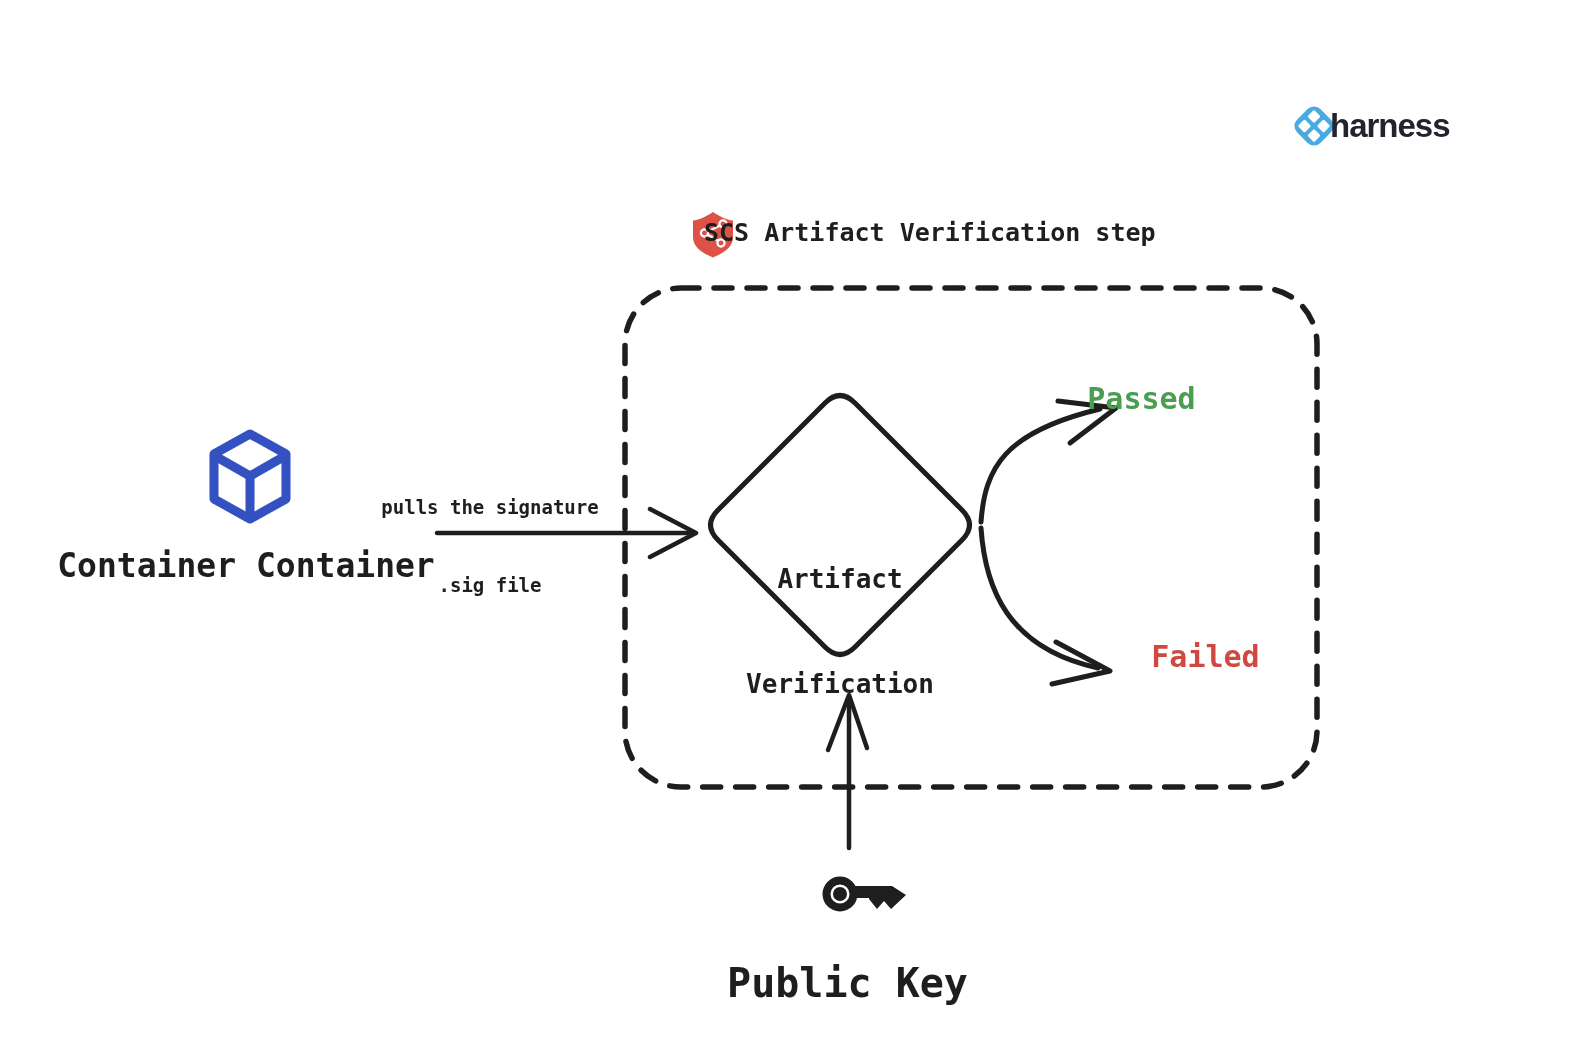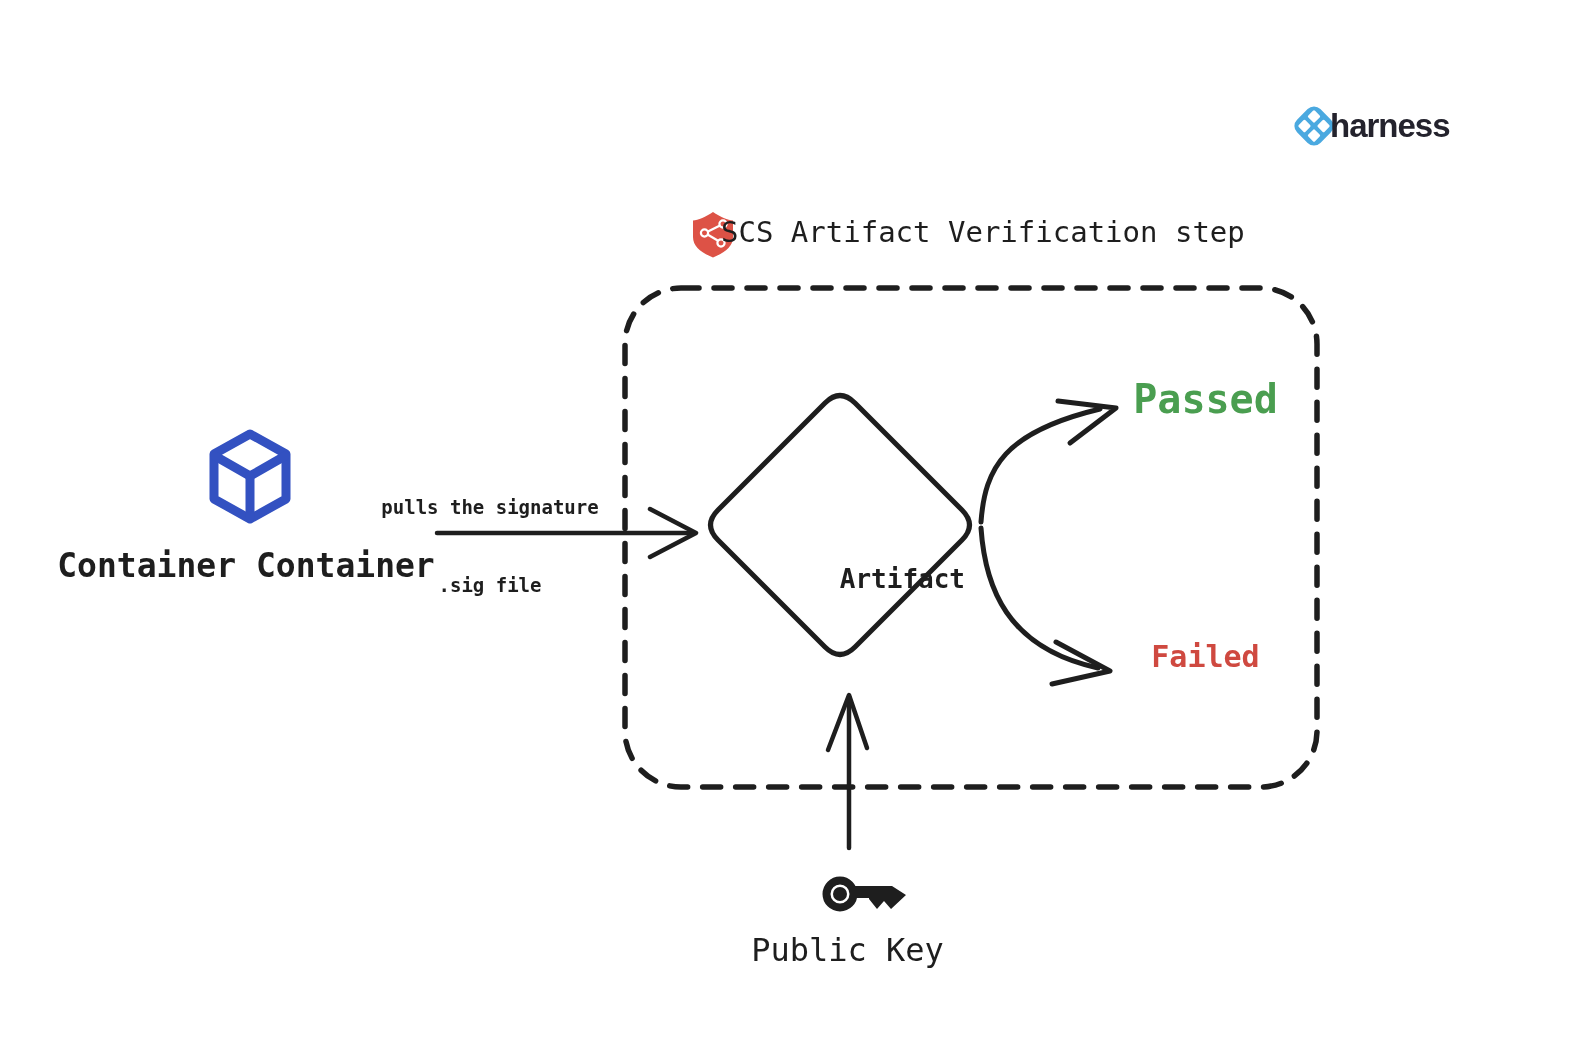--- a/index.html
+++ b/index.html
@@ -11,28 +11,28 @@
     overflow: hidden;
     font-family: "DejaVu Sans Mono", monospace;
     color: #1e1e1e;
     border-radius: 24px;
   }
   .layer { position: absolute; left: 0; top: 0; }
   .label { position: absolute; white-space: pre; }
   .mono { font-family: "DejaVu Sans Mono", monospace; }
   .center { text-align: center; }
 
-  .title-label     { left: 721px; top: 217px; font-size: 29px; line-height: 31px; font-weight: normal; }
+  .title-label     { left: 704px; top: 217px; font-size: 25px; line-height: 31px; font-weight: bold; }
   .registry-label  { left: 40px;  top: 545px; width: 412px; font-size: 33px; line-height: 41px; font-weight: bold; }
   .registry-tag    { left: 40px;  top: 602px; width: 412px; font-size: 27px; line-height: 35px; font-weight: bold; }
   .pull-label      { left: 369px; top: 442px; width: 242px; font-size: 19px; line-height: 26px; font-weight: bold; }
-  .decision-label  { left: 715px; top: 492px; width: 250px; font-size: 26px; line-height: 35px; font-weight: bold; text-align: right; }
-  .passed-label    { left: 1123px; top: 380px; width: 165px; font-size: 40px; line-height: 38px; font-weight: bold; }
+  .decision-label  { left: 715px; top: 492px; width: 250px; font-size: 26px; line-height: 35px; font-weight: bold; }
+  .passed-label    { left: 1059px; top: 380px; width: 165px; font-size: 30px; line-height: 38px; font-weight: bold; }
   .failed-label    { left: 1123px; top: 638px; width: 165px; font-size: 30px; line-height: 38px; font-weight: bold; }
-  .pubkey-label    { left: 725px; top: 930px; width: 245px; font-size: 32px; line-height: 41px; font-weight: normal; }
+  .pubkey-label    { left: 725px; top: 963px; width: 245px; font-size: 40px; line-height: 41px; font-weight: bold; }
   .wordmark        { left: 1330px; top: 106px; font-size: 33px; line-height: 39px;
                      font-family: "Liberation Sans", sans-serif; font-weight: 700; letter-spacing: -1px; }
 </style>
 </head>
 <body>
 
 <div class="canvas">
 
   <svg class="layer" width="1576" height="1062" viewBox="0 0 1576 1062">
 
@@ -100,19 +100,20 @@
 
   <div class="label registry-label mono center">Container Container</div>
 
   <div class="label pull-label mono center">
     <div>pulls the signature</div>
     <div>.sig file</div>
   </div>
 
   <div class="label decision-label mono center">
     <div>Artifact</div>
+    <div>Verification</div>
   </div>
 
   <div class="label passed-label mono center" style="color: rgb(74, 158, 80);">Passed</div>
   <div class="label failed-label mono center" style="color: rgb(207, 73, 64);">Failed</div>
 
   <div class="label pubkey-label mono center">Public Key</div>
 </div>
 
 </body></html>

